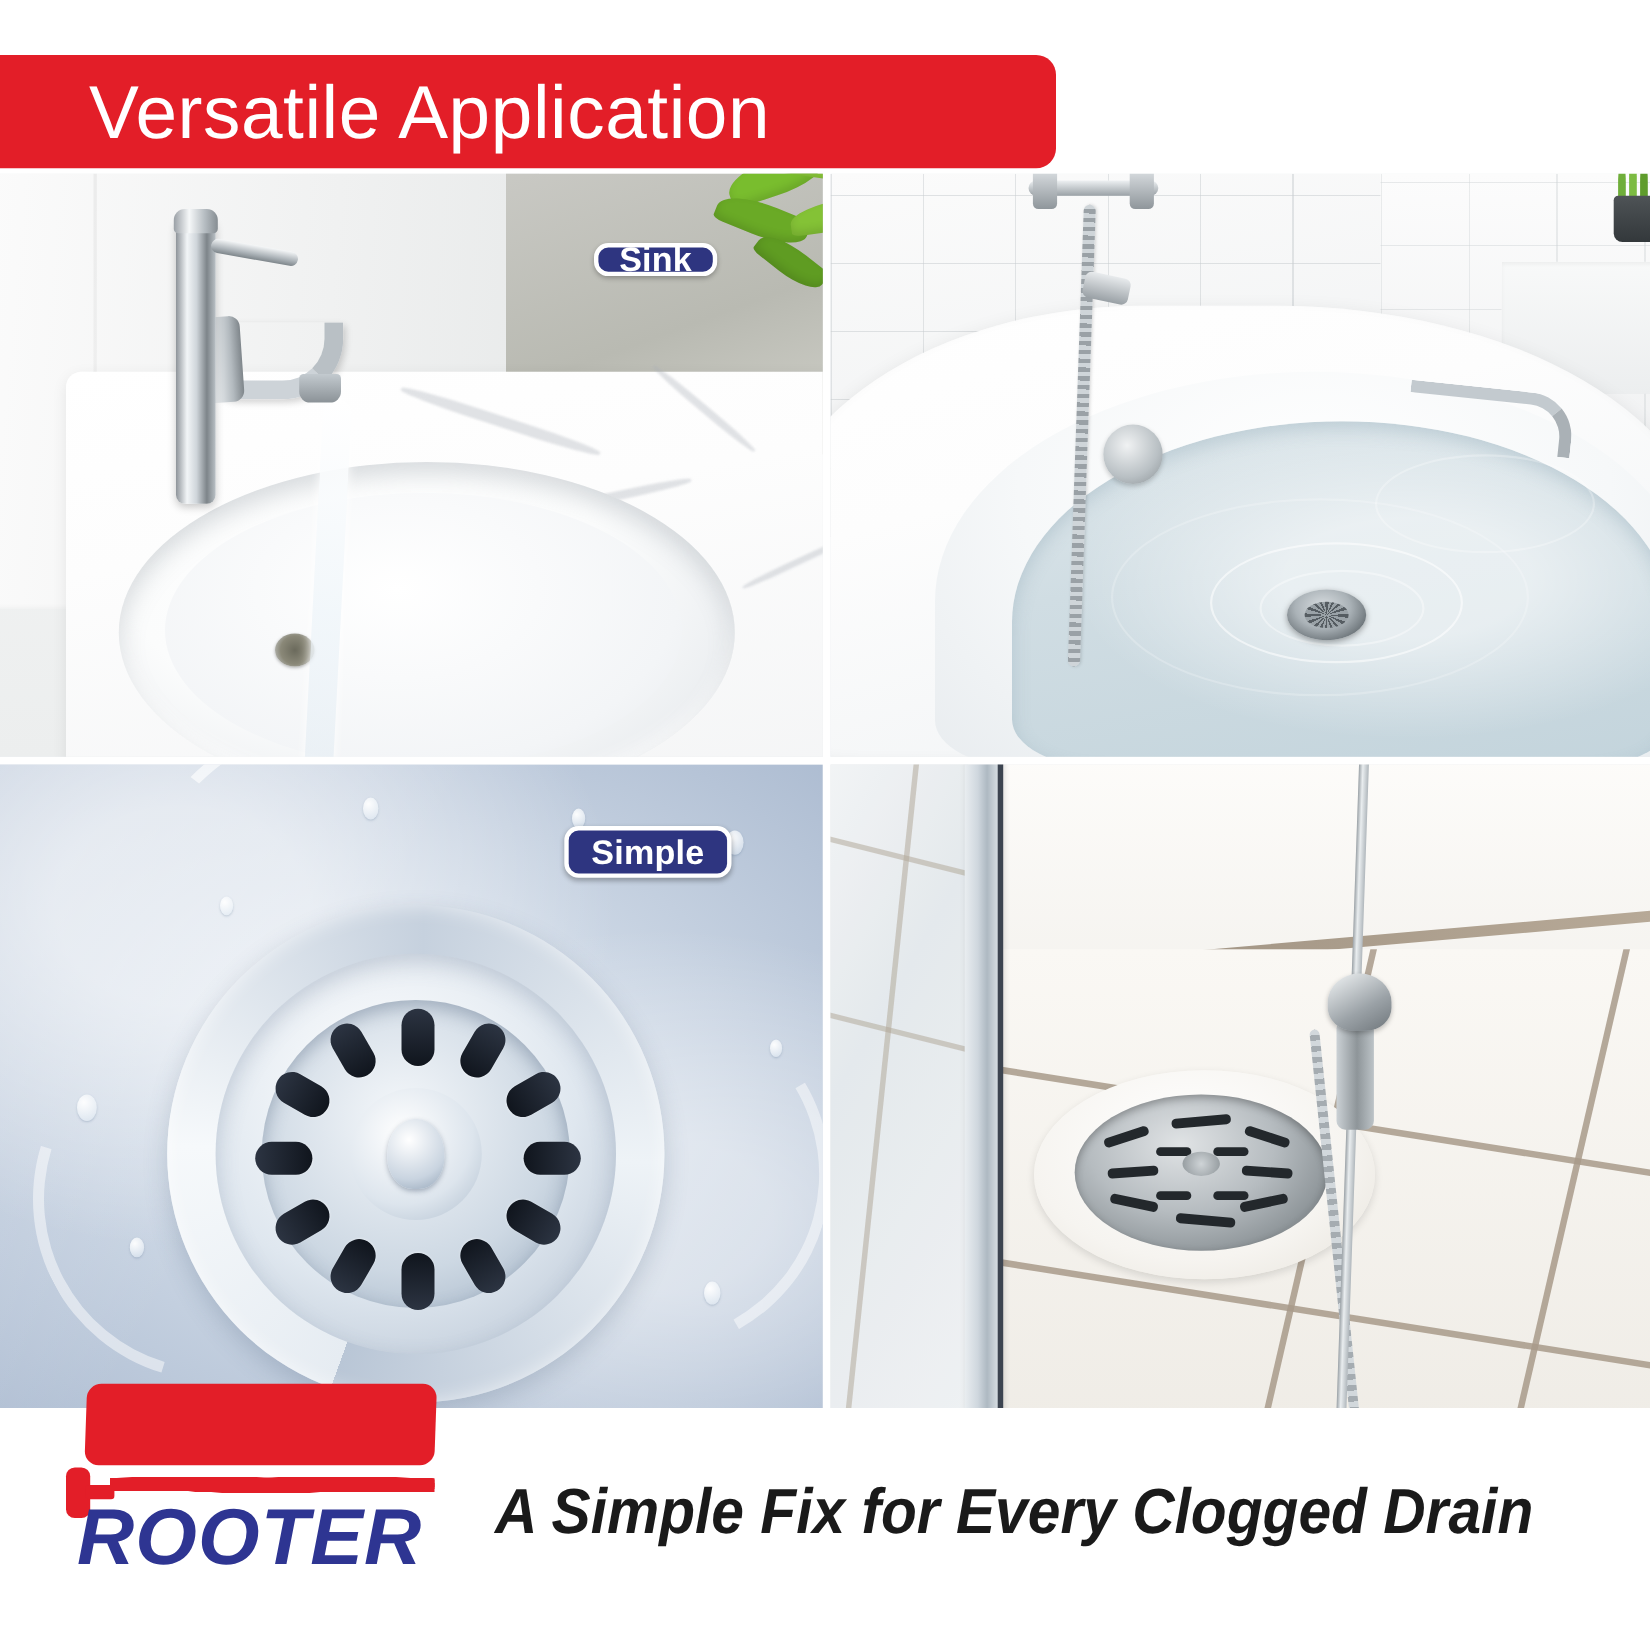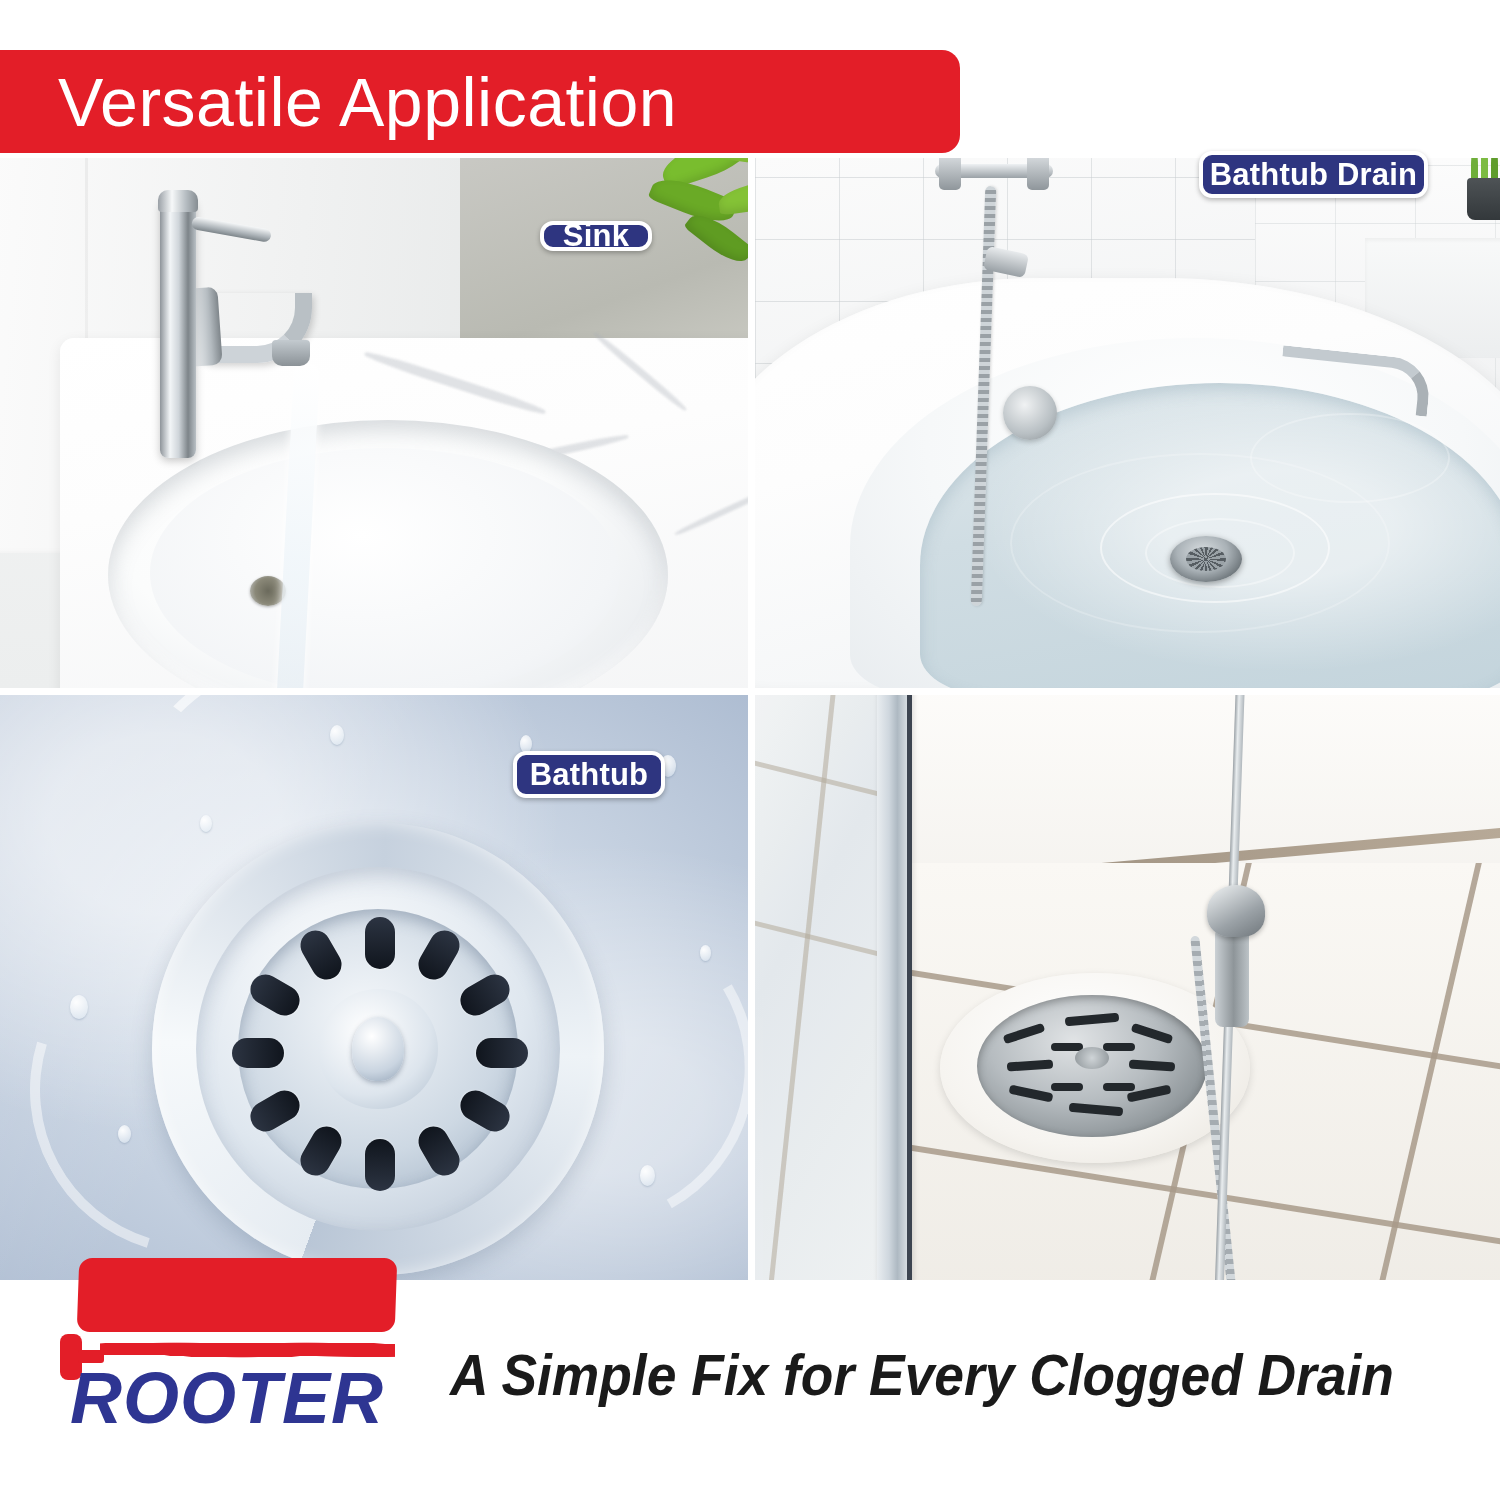--- a/index.html
+++ b/index.html
@@ -181,21 +181,21 @@
       background:repeating-linear-gradient(180deg,#d2d8dc 0 5px,#a5acb1 5px 10px);
       border-radius:5px;transform:rotate(-6deg);}
   .sh-bracket{position:absolute;left:452px;top:190px;width:58px;height:52px;border-radius:50% 50% 40% 40%;
       background:linear-gradient(150deg,#f2f5f6,#9ba2a7 60%,#6f767b);
       box-shadow:0 2px 5px rgba(0,0,0,.25);}
   .sh-bracket2{position:absolute;left:460px;top:232px;width:34px;height:100px;border-radius:8px;
       background:linear-gradient(90deg,#cbd1d5,#8e9599 55%,#bcc3c7);}
 
   
   .banner{position:absolute;left:0;top:50px;width:960px;height:103px;background:#E31E28;
-      border-radius:0 18px 18px 0;display:flex;align-items:center;padding-left:58px;}
+      border-radius:0 18px 18px 0;display:flex;align-items:center;padding-left:81px;}
   .banner-text{color:#ffffff;font-size:68px;line-height:1;font-weight:400;letter-spacing:.5px;}
 
   
   .badge{position:absolute;background:#2E3580;border:4px solid #ffffff;border-radius:13px;
       color:#ffffff;font-weight:bold;display:flex;align-items:center;justify-content:center;
       box-shadow:0 2px 5px rgba(0,0,0,.28);font-size:31px;letter-spacing:.2px;white-space:nowrap;}
   .b-sink  { left:540px; top:221px; width:112px; height:30px; }
   .b-tub   { left:1199px;top:151px; width:229px; height:47px; }
   .b-kitch { left:513px; top:751px; width:152px; height:47px; }
   .b-shower{ left:1211px;top:751px; width:235px; height:47px; }
@@ -388,25 +388,22 @@
     </div>
   </div>
 
   <div class="banner">
     <span class="banner-text">Versatile Application</span>
   </div>
 
   <div class="badge b-sink">
     <span>Sink</span>
   </div>
-  <div class="badge b-tub">
-    <span>Bathtub Drain</span>
-  </div>
   <div class="badge b-kitch">
-    <span>Bathtub</span>
+    <span>Simple</span>
   </div>
 
   <div class="footer">
     <div class="logo">
       <div class="logo-drain-box"></div>
       <div class="plunger">
         <div class="plunger-head"></div>
         <div class="plunger-neck"></div>
       </div>
       <div class="snake"></div>

